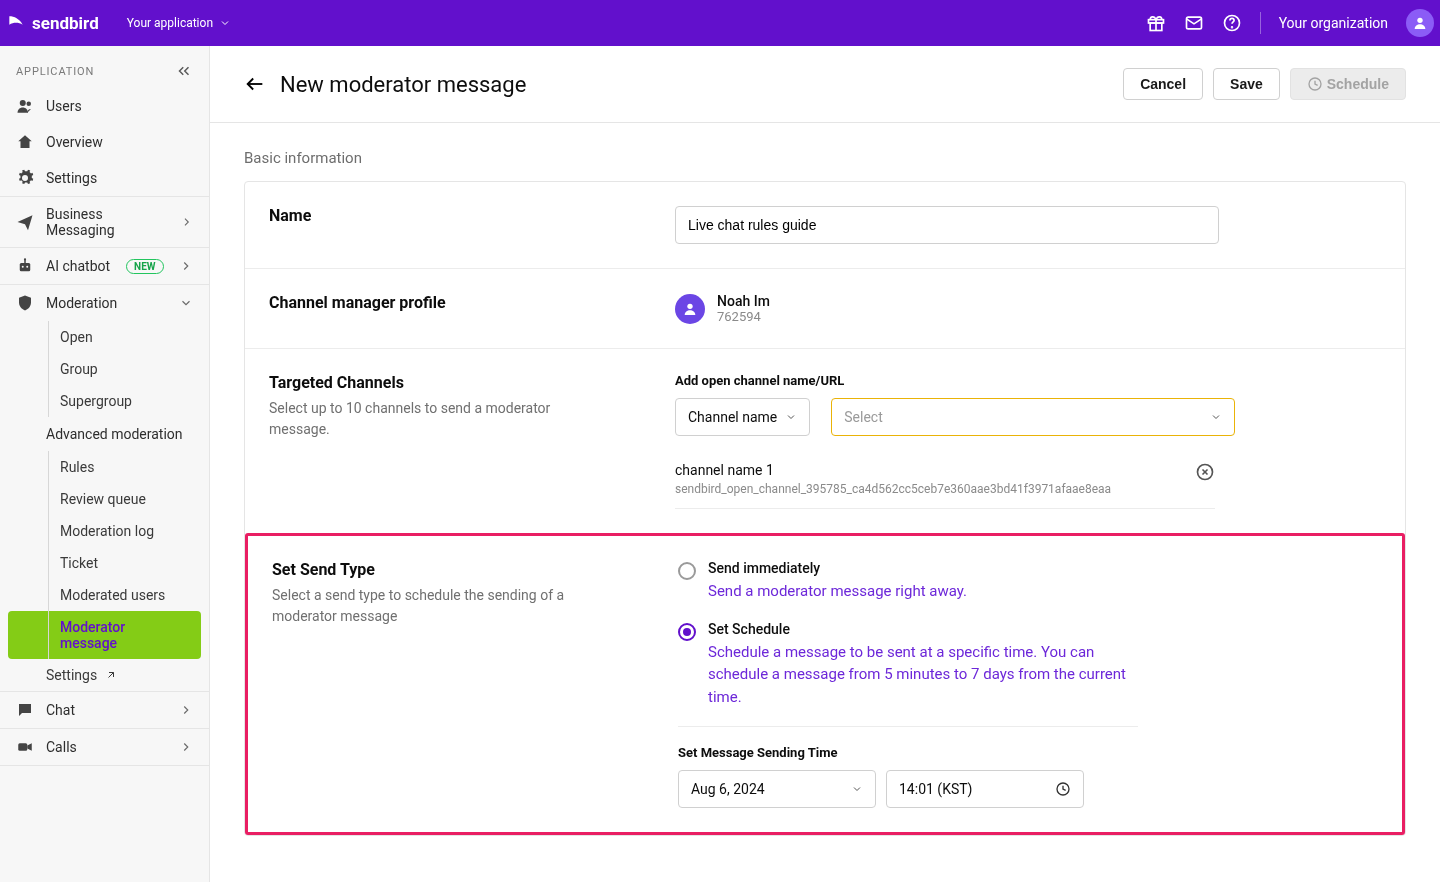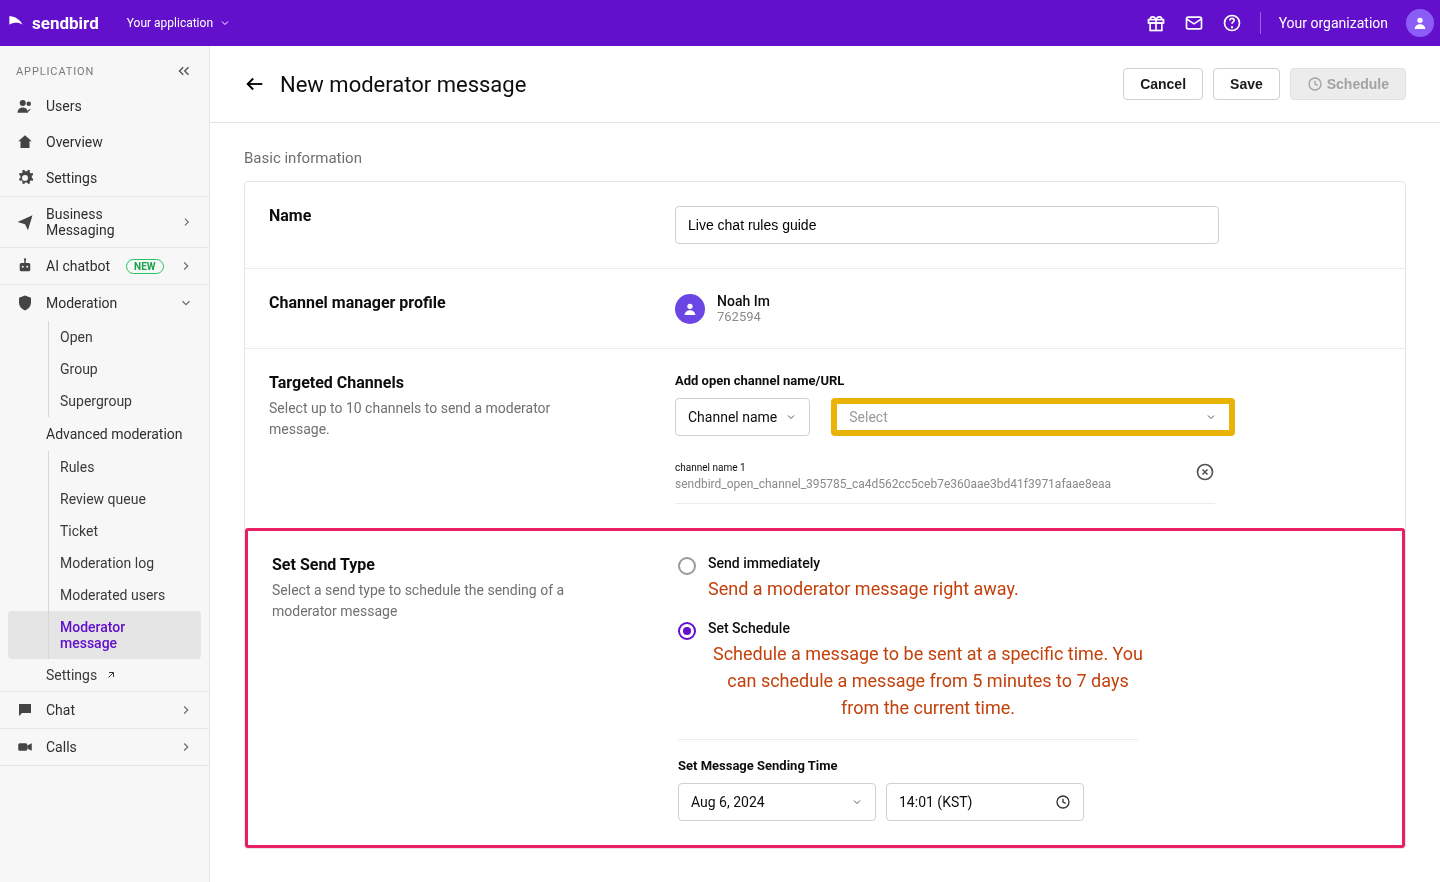--- a/index.html
+++ b/index.html
@@ -23,21 +23,21 @@
 .sb-item { display: flex; align-items: center; gap: 12px; padding: 9px 16px; color: #2e2e2e; cursor: pointer; }
 .sb-item .ic { width: 18px; height: 18px; flex: 0 0 18px; color: #444; }
 .sb-item .chev { margin-left: auto; width: 14px; height: 14px; color: #6a6a6a; }
 .sb-divider { height: 1px; background: #e5e5e5; }
 .sb-badge-new { display: inline-block; font-size: 10px; font-weight: 700; color: #16a34a; border: 1.5px solid #22c55e; border-radius: 999px; padding: 1px 7px; margin-left: 4px; }
 .sb-sub-head { padding: 9px 16px 9px 46px; color: #2e2e2e; cursor: pointer; }
 .sb-sub { padding: 8px 16px 8px 60px; color: #3a3a3a; cursor: pointer; border-left: 0; }
 .sb-sub.plain { padding-left: 46px; }
 .sb-sub-group { position: relative; }
 .sb-sub-group::before { content: ""; position: absolute; left: 48px; top: 0; bottom: 0; width: 1px; background: #d7d7d7; }
-.sb-sub.active { background: #e5e5e5; color: #6210cc; font-weight: 500; border-radius: 4px; margin: 0 8px; padding-left: 52px; }
+.sb-sub.active { background: #84cc16; color: #6210cc; font-weight: 500; border-radius: 4px; margin: 0 8px; padding-left: 52px; }
 .sb-settings-arrow { width: 12px; height: 12px; margin-left: 4px; vertical-align: -1px; }
 
 
 .main { flex: 1; display: flex; flex-direction: column; overflow: hidden; background:#fff; }
 .page-header { display: flex; align-items: center; padding: 22px 34px; border-bottom: 1px solid #e5e5e5; }
 .back-btn { width: 22px; height: 22px; margin-right: 14px; cursor: pointer; }
 .page-title { font-size: 22px; font-weight: 400; }
 .header-actions { margin-left: auto; display: flex; gap: 10px; }
 .btn { height: 32px; padding: 0 16px; border: 1px solid #d0d0d0; background: #fff; border-radius: 4px; font-size: 14px; font-weight: 600; cursor: pointer; color: #1a1a1a; }
 .btn.disabled { background: #ececec; color: #a3a3a3; border-color: #e2e2e2; cursor: default; }
@@ -57,36 +57,36 @@
 
 .profile-line { display: flex; align-items: center; gap: 12px; }
 .avatar { width: 30px; height: 30px; border-radius: 50%; background: #6b46e5; display: flex; align-items: center; justify-content: center; color:#fff; }
 .profile-name { font-size: 14px; font-weight: 500; }
 .profile-id { font-size: 13px; color: #8a8a8a; }
 
 .field-label { font-size: 13px; font-weight: 700; margin-bottom: 10px; }
 .channel-row { display: flex; gap: 21px; margin-bottom: 14px; }
 .select-btn { height: 38px; border: 1px solid #d0d0d0; border-radius: 4px; padding: 0 12px; display: flex; align-items: center; gap: 8px; font-size: 14px; background: #fff; cursor: pointer; }
 .select-btn .chev { width: 12px; height: 12px; color: #555; }
-.select-input { flex: 1; max-width: 404px; height: 38px; border: 6px solid #eab308; border-radius: 4px; padding: 0 12px; display: flex; align-items: center; justify-content: space-between; color: #9a9a9a; cursor: pointer; }
+.select-input { flex: 1; max-width: 404px; height: 38px; border: 1px solid #eab308; border-radius: 4px; padding: 0 12px; display: flex; align-items: center; justify-content: space-between; color: #9a9a9a; cursor: pointer; }
 .chip { padding: 12px 0; border-bottom: 1px solid #ececec; display: flex; align-items: flex-start; max-width: 540px; }
 .chip-main { flex: 1; min-width: 0; }
-.chip-name { font-size: 10px; margin-bottom: 4px; }
+.chip-name { font-size: 14px; margin-bottom: 4px; }
 .chip-url { font-size: 12px; color: #8a8a8a; overflow-wrap: anywhere; }
 .chip-x { width: 20px; height: 20px; cursor: pointer; color: #555; margin-left: 10px; flex-shrink: 0; }
 
 .highlight-box { border: 3px solid #e91e63; border-radius: 3px; margin-top: 0; }
 .highlight-box .row { border-bottom: 1px solid #ececec; }
 
 .radio-group .radio-item { display: flex; gap: 12px; margin-bottom: 18px; }
 .radio-outer { width: 18px; height: 18px; border: 2px solid #9a9a9a; border-radius: 50%; flex-shrink: 0; margin-top: 2px; cursor: pointer; position: relative; }
 .radio-outer.checked { border-color: #6210cc; }
 .radio-outer.checked::after { content:""; position:absolute; inset:3px; background:#6210cc; border-radius:50%; }
 .radio-label { font-size: 14px; font-weight: 500; margin-bottom: 4px; }
-.radio-desc { font-size: 18px; color: #c2410c; line-height: 1.5; max-width: 440px; text-align: center; }
+.radio-desc { font-size: 15px; color: #6d28d9; line-height: 1.5; max-width: 440px; }
 
 .time-row { display: flex; gap: 10px; margin-top: 10px; }
 .date-btn { width: 198px; }
 .time-btn { width: 198px; justify-content: space-between; }
 .clock-ic { width: 16px; height: 16px; color: #333; }
 .hr { height: 1px; background: #ececec; margin: 8px 0 18px; max-width: 460px; }
 </style>
 </head>
 <body>
 
@@ -199,22 +199,22 @@
     </div>
     <div class="sb-sub-group">
       <div class="sb-sub">Open</div>
       <div class="sb-sub">Group</div>
       <div class="sb-sub">Supergroup</div>
     </div>
     <div class="sb-sub-head">Advanced moderation</div>
     <div class="sb-sub-group">
       <div class="sb-sub">Rules</div>
       <div class="sb-sub">Review queue</div>
+      <div class="sb-sub">Moderation log</div>
       <div class="sb-sub">Ticket</div>
-      <div class="sb-sub">Moderation log</div>
       <div class="sb-sub">Moderated users</div>
       <div class="sb-sub active">Moderator message</div>
     </div>
     <div class="sb-sub plain">
       <span>Settings</span>
       <svg class="sb-settings-arrow" viewBox="0 0 24 24" fill="none" stroke="currentColor" stroke-width="2">
           <path d="M7 17L17 7"></path>
           <path d="M8 7h9v9"></path>
         </svg>
     </div>

